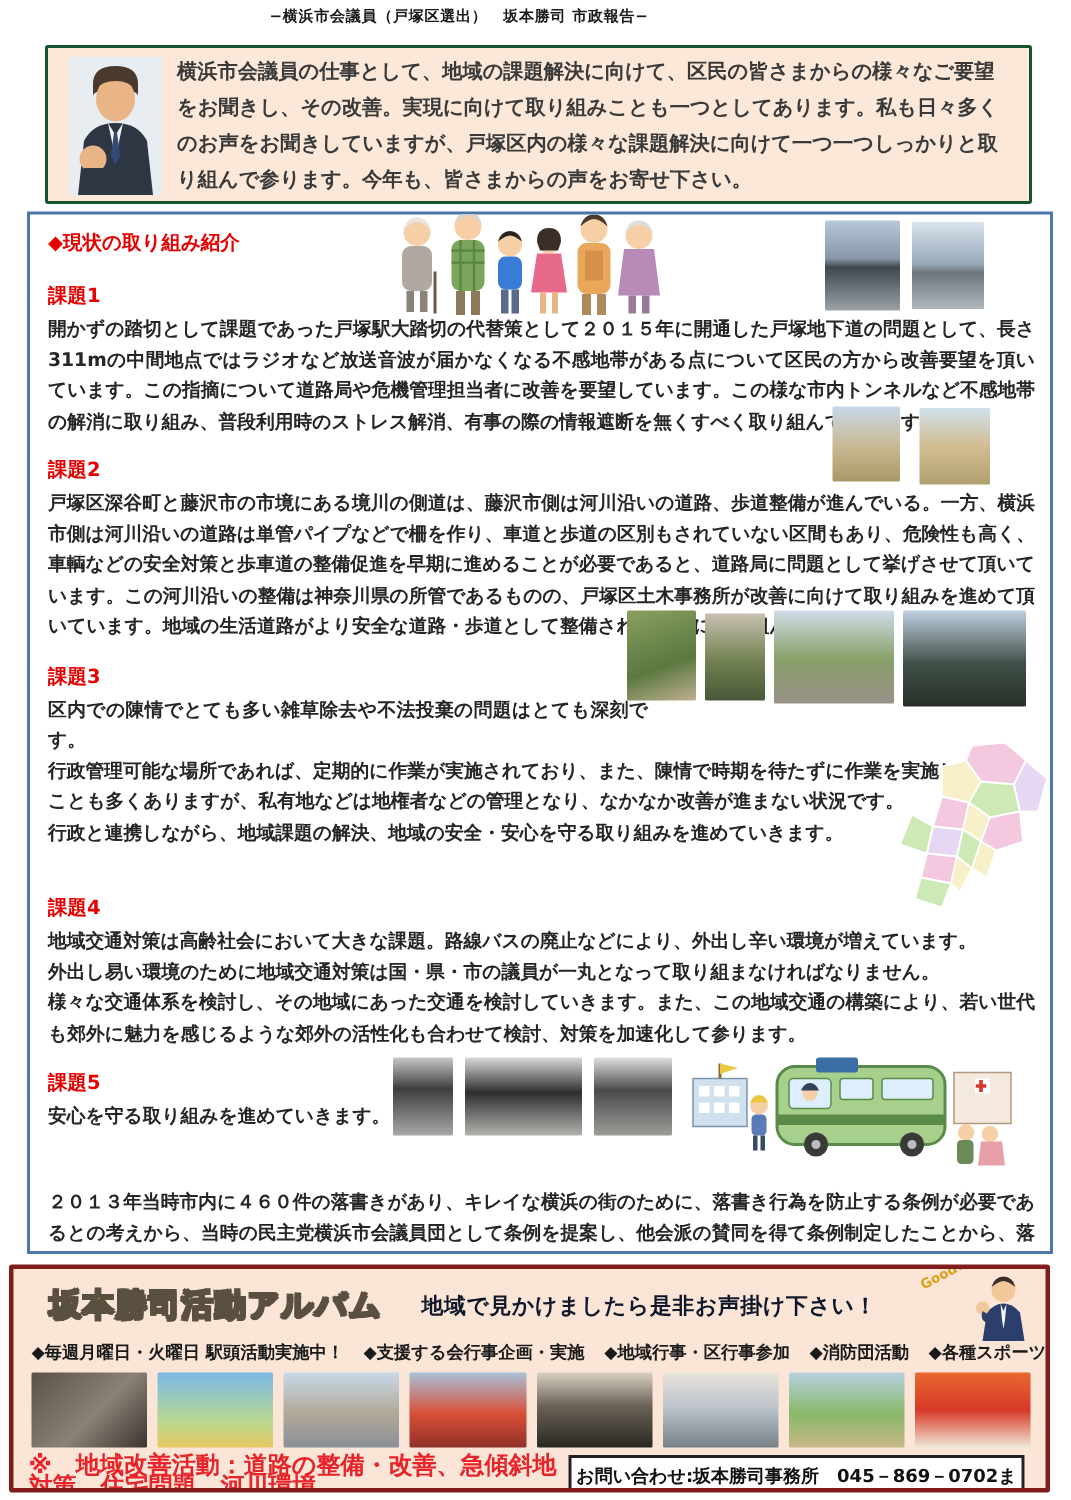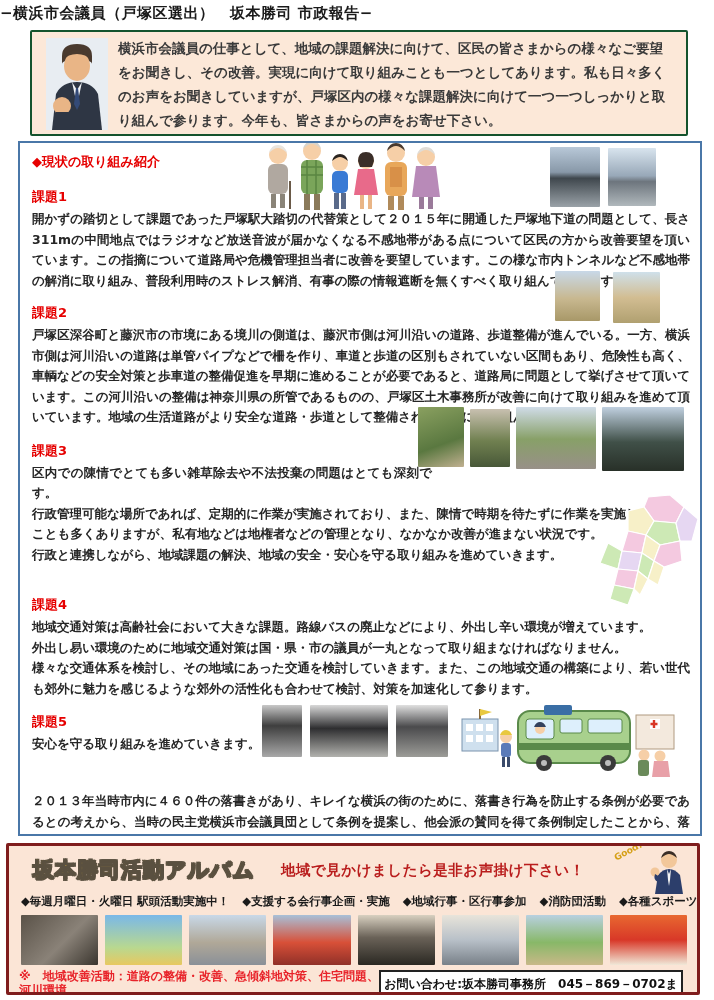--- a/index.html
+++ b/index.html
@@ -3,22 +3,22 @@
 <meta charset="utf-8">
 <style>
   html,body{margin:0;padding:0;}
   body{
     width:714px;height:1000px;position:relative;background:#ffffff;
     font-family:"DejaVu Sans","Liberation Sans",sans-serif;
     -webkit-font-smoothing:antialiased;overflow:hidden;
   }
   
   .doc-header{
-    position:absolute;top:4px;left:0;width:612px;text-align:left;
-    font-size:15px;font-weight:bold;color:#1a1a1a;letter-spacing:.5px;
+    position:absolute;top:4px;left:0;width:612px;text-align:center;
+    font-size:10px;font-weight:bold;color:#1a1a1a;letter-spacing:.5px;
   }
   
   .intro-box{
     position:absolute;left:30px;top:30px;width:650px;height:98px;
     background:#fce8d8;border:2px solid #14532d;border-radius:2px;
     display:flex;align-items:flex-start;padding:2px;
   }
   .intro-photo{flex:0 0 62px;margin:4px 8px 0 12px;}
   .intro-text{
     flex:1;font-size:13.5px;font-weight:600;color:#3a3a3a;
@@ -66,42 +66,42 @@
     background:#fbe5d6;border:3px solid #7f1d1d;border-radius:2px;
     box-sizing:border-box;padding:4px 10px;overflow:hidden;
   }
   .album-titlerow{display:flex;align-items:center;height:40px;position:relative;}
   .album-title{
     font-size:21px;font-weight:bold;color:#f0c23c;letter-spacing:1px;
     -webkit-text-stroke:1.1px #5a5040;
     text-shadow:1px 1px 0 #5a5040,-1px 1px 0 #5a5040,1px -1px 0 #5a5040,-1px -1px 0 #5a5040;
     margin-left:14px;
   }
-  .album-callout{font-size:14.5px;font-weight:bold;color:#b91c1c;margin-left:26px;letter-spacing:.5px;}
+  .album-callout{font-size:14.5px;font-weight:bold;color:#0f172a;margin-left:26px;letter-spacing:.5px;}
   .album-good{
     position:absolute;right:44px;top:-4px;font-size:9px;font-weight:bold;color:#d6a018;
     transform:rotate(-28deg);
   }
   .album-man{position:absolute;right:0;top:-2px;}
   .album-activities{
     display:flex;gap:13px;font-size:11.5px;font-weight:bold;color:#1a1a1a;
     margin:4px 0 0 2px;white-space:nowrap;
   }
   .album-strip{display:flex;gap:7px;margin:6px 0 0 2px;}
   .album-strip .photo{width:78px;height:50px;}
   .al-1{background:linear-gradient(135deg,#5a5248 0%,#8a8278 55%,#3a352e 100%);}
   .al-2{background:linear-gradient(180deg,#7ab8e8 0%,#b8d890 65%,#e8c860 100%);}
   .al-3{background:linear-gradient(180deg,#c8d8e8 0%,#b0a898 55%,#8a9098 100%);}
   .al-4{background:linear-gradient(180deg,#a8c0d8 0%,#d85038 55%,#903028 100%);}
   .al-5{background:linear-gradient(180deg,#d8d0c0 0%,#6a6258 45%,#2a2822 100%);}
   .al-6{background:linear-gradient(180deg,#e8e4da 0%,#b8c0c8 50%,#788088 100%);}
   .al-7{background:linear-gradient(180deg,#b8d0e0 0%,#88b868 55%,#c8b888 100%);}
   .al-8{background:linear-gradient(180deg,#e86830 0%,#d83828 50%,#f0e8d8 100%);}
   .album-footrow{display:flex;align-items:flex-start;margin-top:5px;}
-  .album-note{font-size:12px;font-weight:bold;color:#e8232a;line-height:13.5px;flex:1;}
+  .album-note{font-size:16px;font-weight:bold;color:#e8232a;line-height:13.5px;flex:1;}
   .album-contact{
     width:296px;background:#ffffff;border:2px solid #222;margin-right:4px;
     font-size:12px;font-weight:bold;color:#111;text-align:center;padding:4px 2px;
   }
 </style>
 </head>
 <body>
 
 <div class="doc-header">−横浜市会議員（戸塚区選出）　坂本勝司 市政報告−</div>
 

